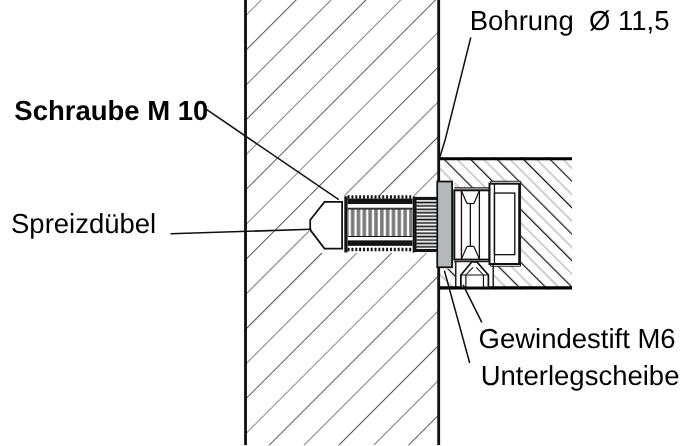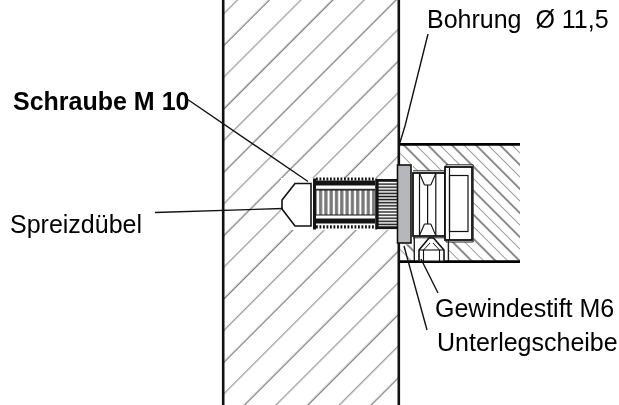--- a/index.html
+++ b/index.html
@@ -13,21 +13,21 @@
   .drawing{position:absolute;left:0;top:0;}
   .lbl{
     position:absolute;
     font-size:25px;
     line-height:25px;
     color:#000;
     white-space:pre;
   }
   .lbl-bohrung{left:427px;top:7px;}
   .lbl-schraube{left:13px;top:89px;font-weight:bold;}
-  .lbl-spreizduebel{left:10px;top:212px;}
+  .lbl-spreizduebel{left:10px;top:192px;}
   .lbl-gewindestift{left:435px;top:296px;}
   .lbl-unterlegscheibe{left:424px;top:330px;margin-left:13px;}
 </style>
 </head>
 <body>
 
 <div class="canvas">
 
   <svg class="drawing" width="619" height="405" viewBox="0 0 619 405">
     <defs>

